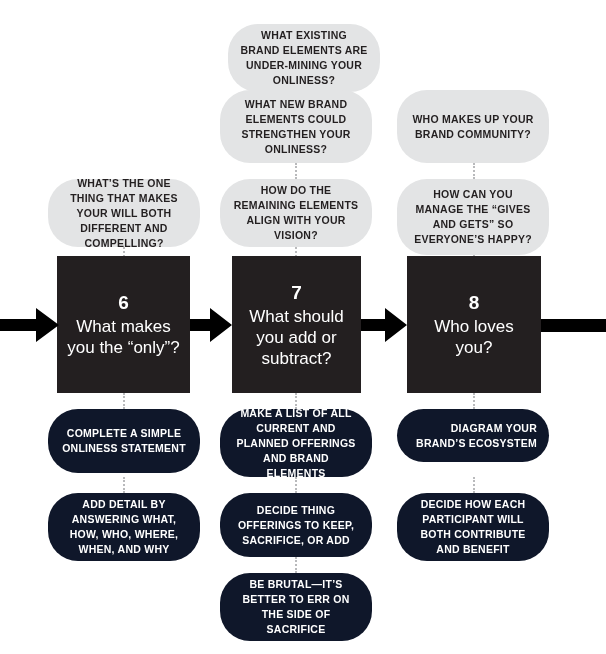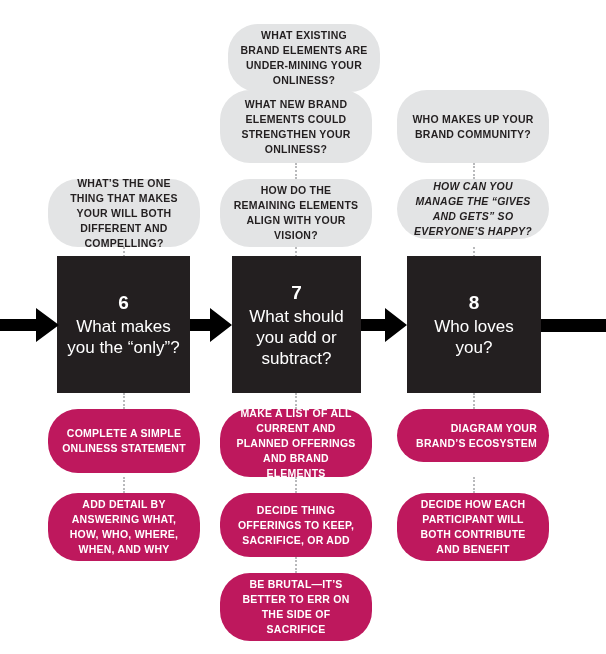--- a/index.html
+++ b/index.html
@@ -40,21 +40,21 @@
     color: #231f20;
     font-size: 10.5px;
     font-weight: bold;
     letter-spacing: 0.25px;
     line-height: 15px;
     padding: 6px 12px;
   }
 
   
   .pill-gray {
-    background: #be185d;
+    background: #0f172a;
     border-radius: 30px;
     color: #ffffff;
     font-size: 10.5px;
     font-weight: bold;
     letter-spacing: 0.25px;
     line-height: 15px;
     padding: 6px 12px;
   }
 
   
@@ -125,21 +125,21 @@
   </div>
 
   <div class="node pill-light" style="left:220px; top:179px; width:152px; height:68px;">
     <span>HOW DO THE REMAINING ELEMENTS ALIGN WITH YOUR VISION?</span>
   </div>
 
   <div class="node pill-light" style="left:397px; top:90px; width:152px; height:73px;">
     <span>WHO MAKES UP YOUR BRAND COMMUNITY?</span>
   </div>
 
-  <div class="node pill-light" style="left:397px; top:179px; width:152px; height:60px;font-style:italic;">
+  <div class="node pill-light" style="left:397px; top:179px; width:152px; height:76px;">
     <span>HOW CAN YOU MANAGE THE “GIVES AND GETS” SO EVERYONE’S HAPPY?</span>
   </div>
 
   <div class="node pill-light" style="left:48px; top:179px; width:152px; height:68px;">
     <span>WHAT’S THE ONE THING THAT MAKES YOUR WILL BOTH DIFFERENT AND COMPELLING?</span>
   </div>
 
   <div class="node step-box" style="left:57px; top:256px; width:133px; height:137px;">
     <div class="step-num">6</div>
     <div class="step-title">What makes you the “only”?</div>

